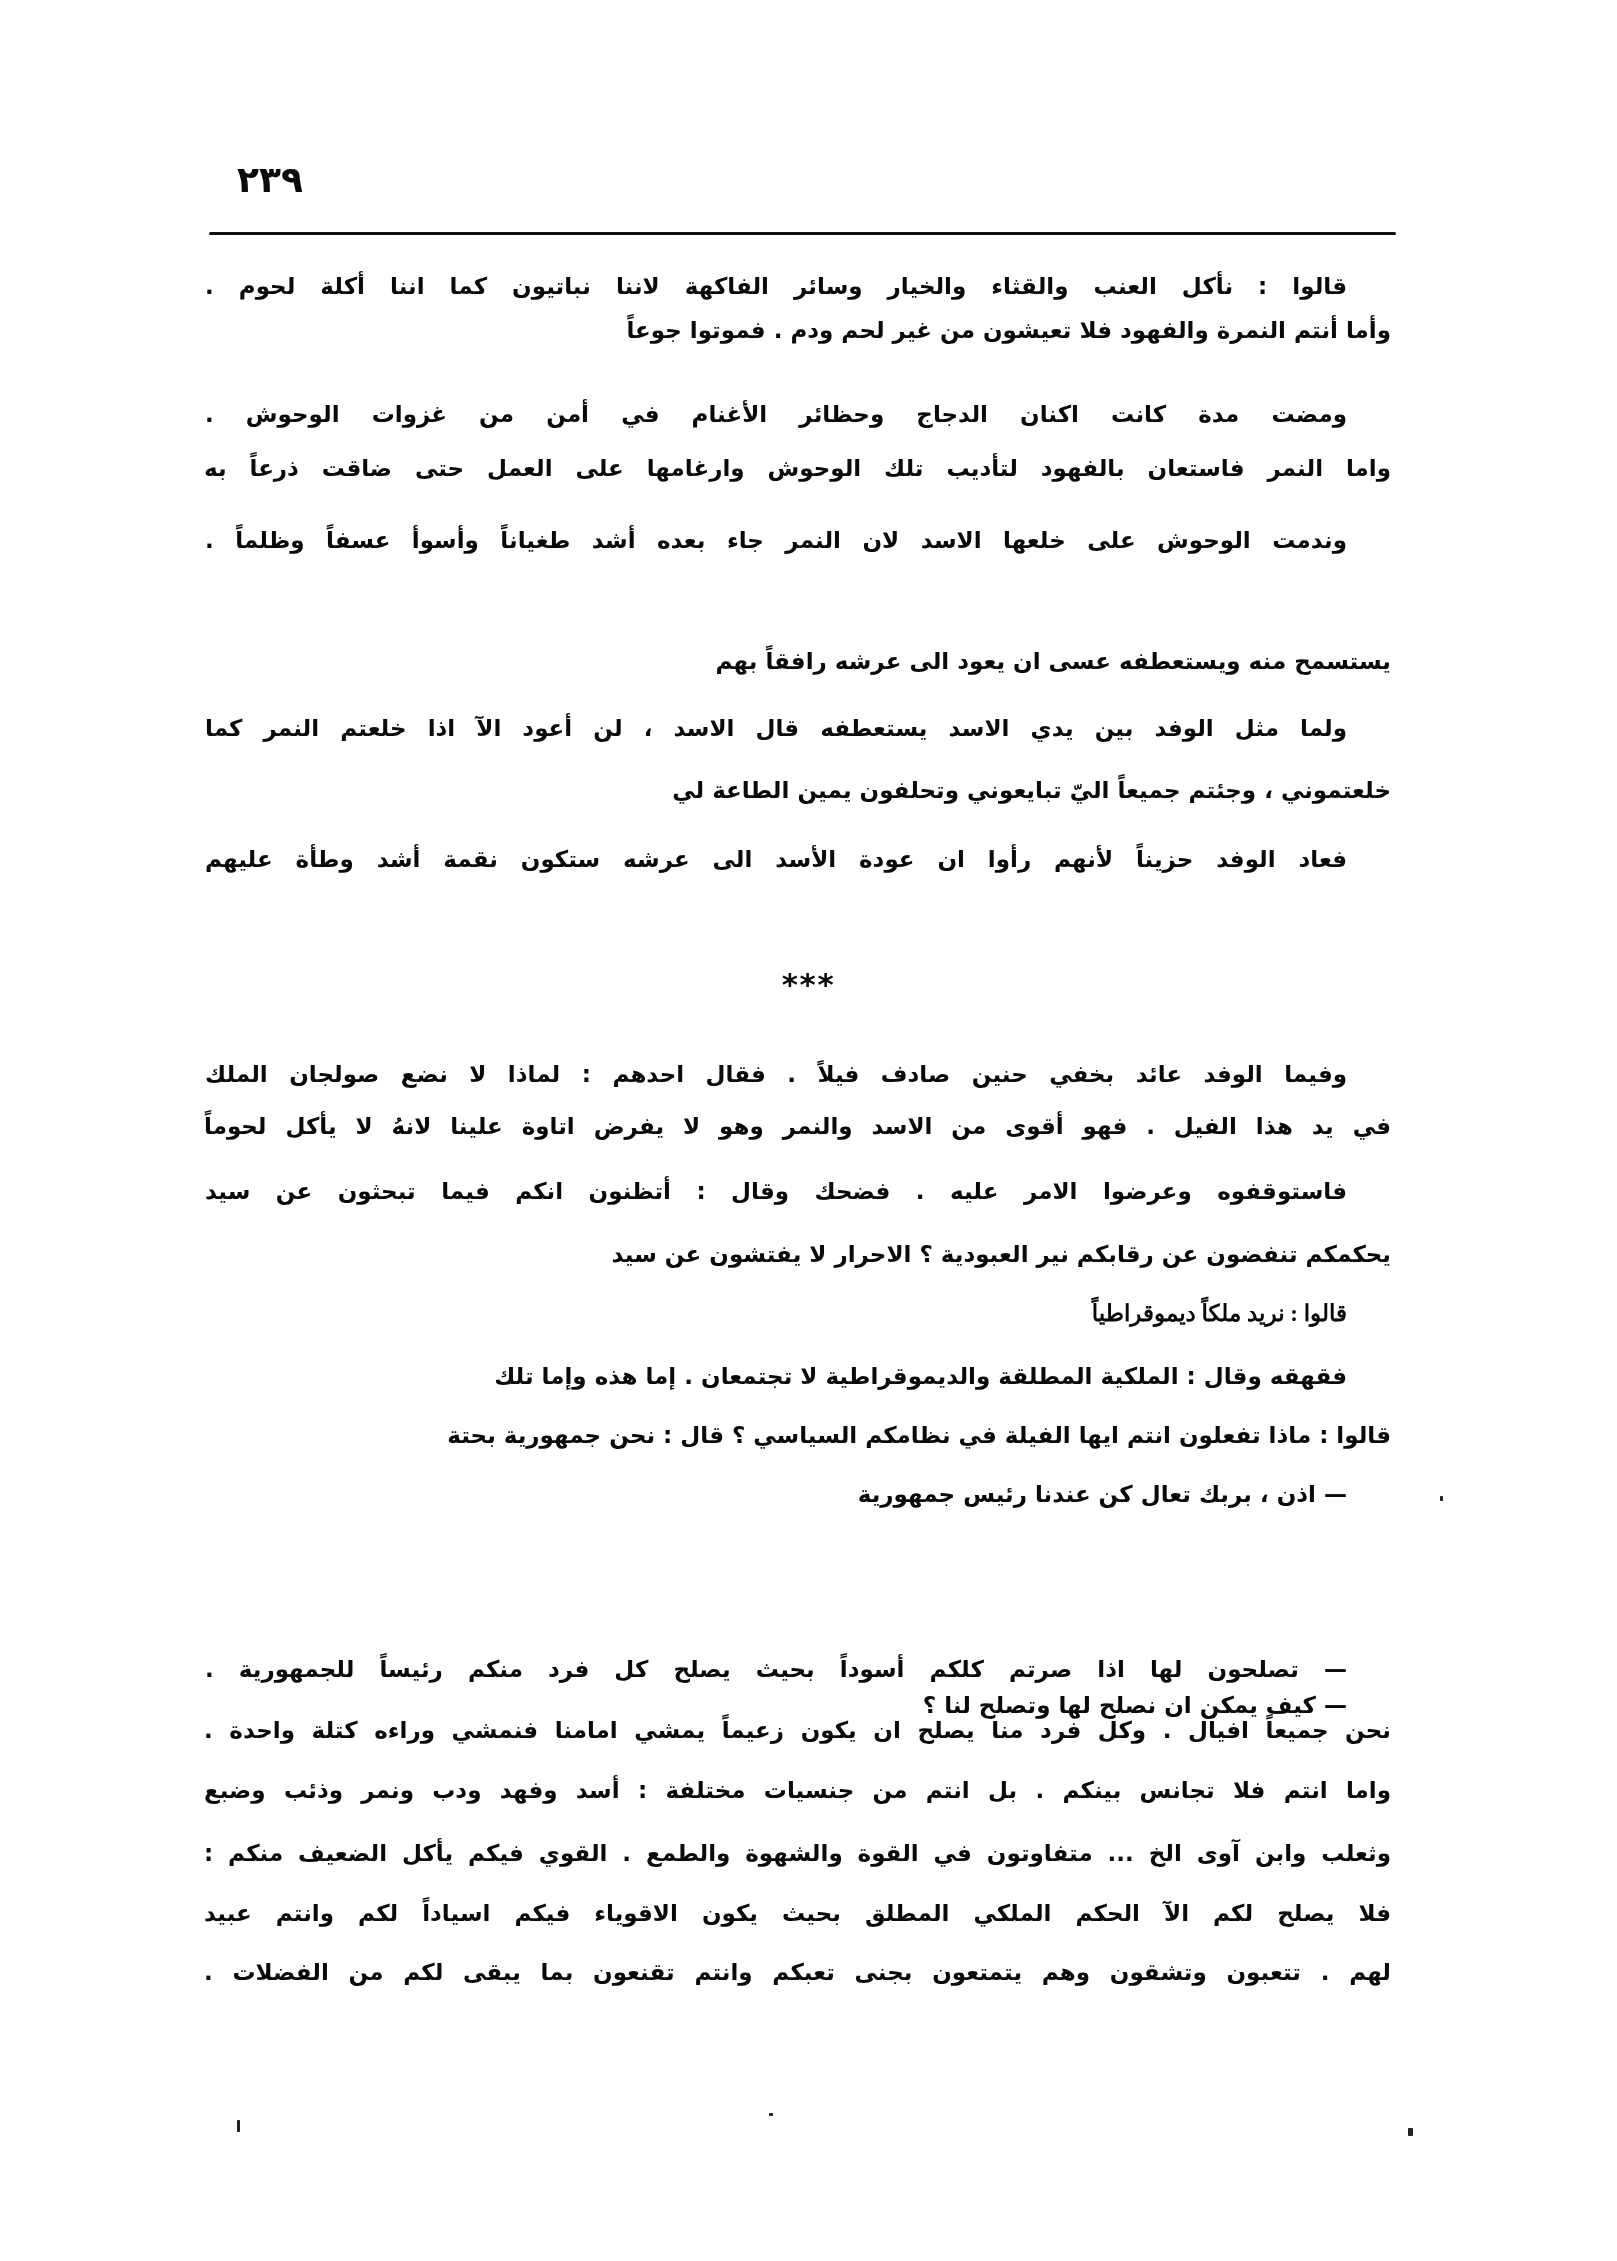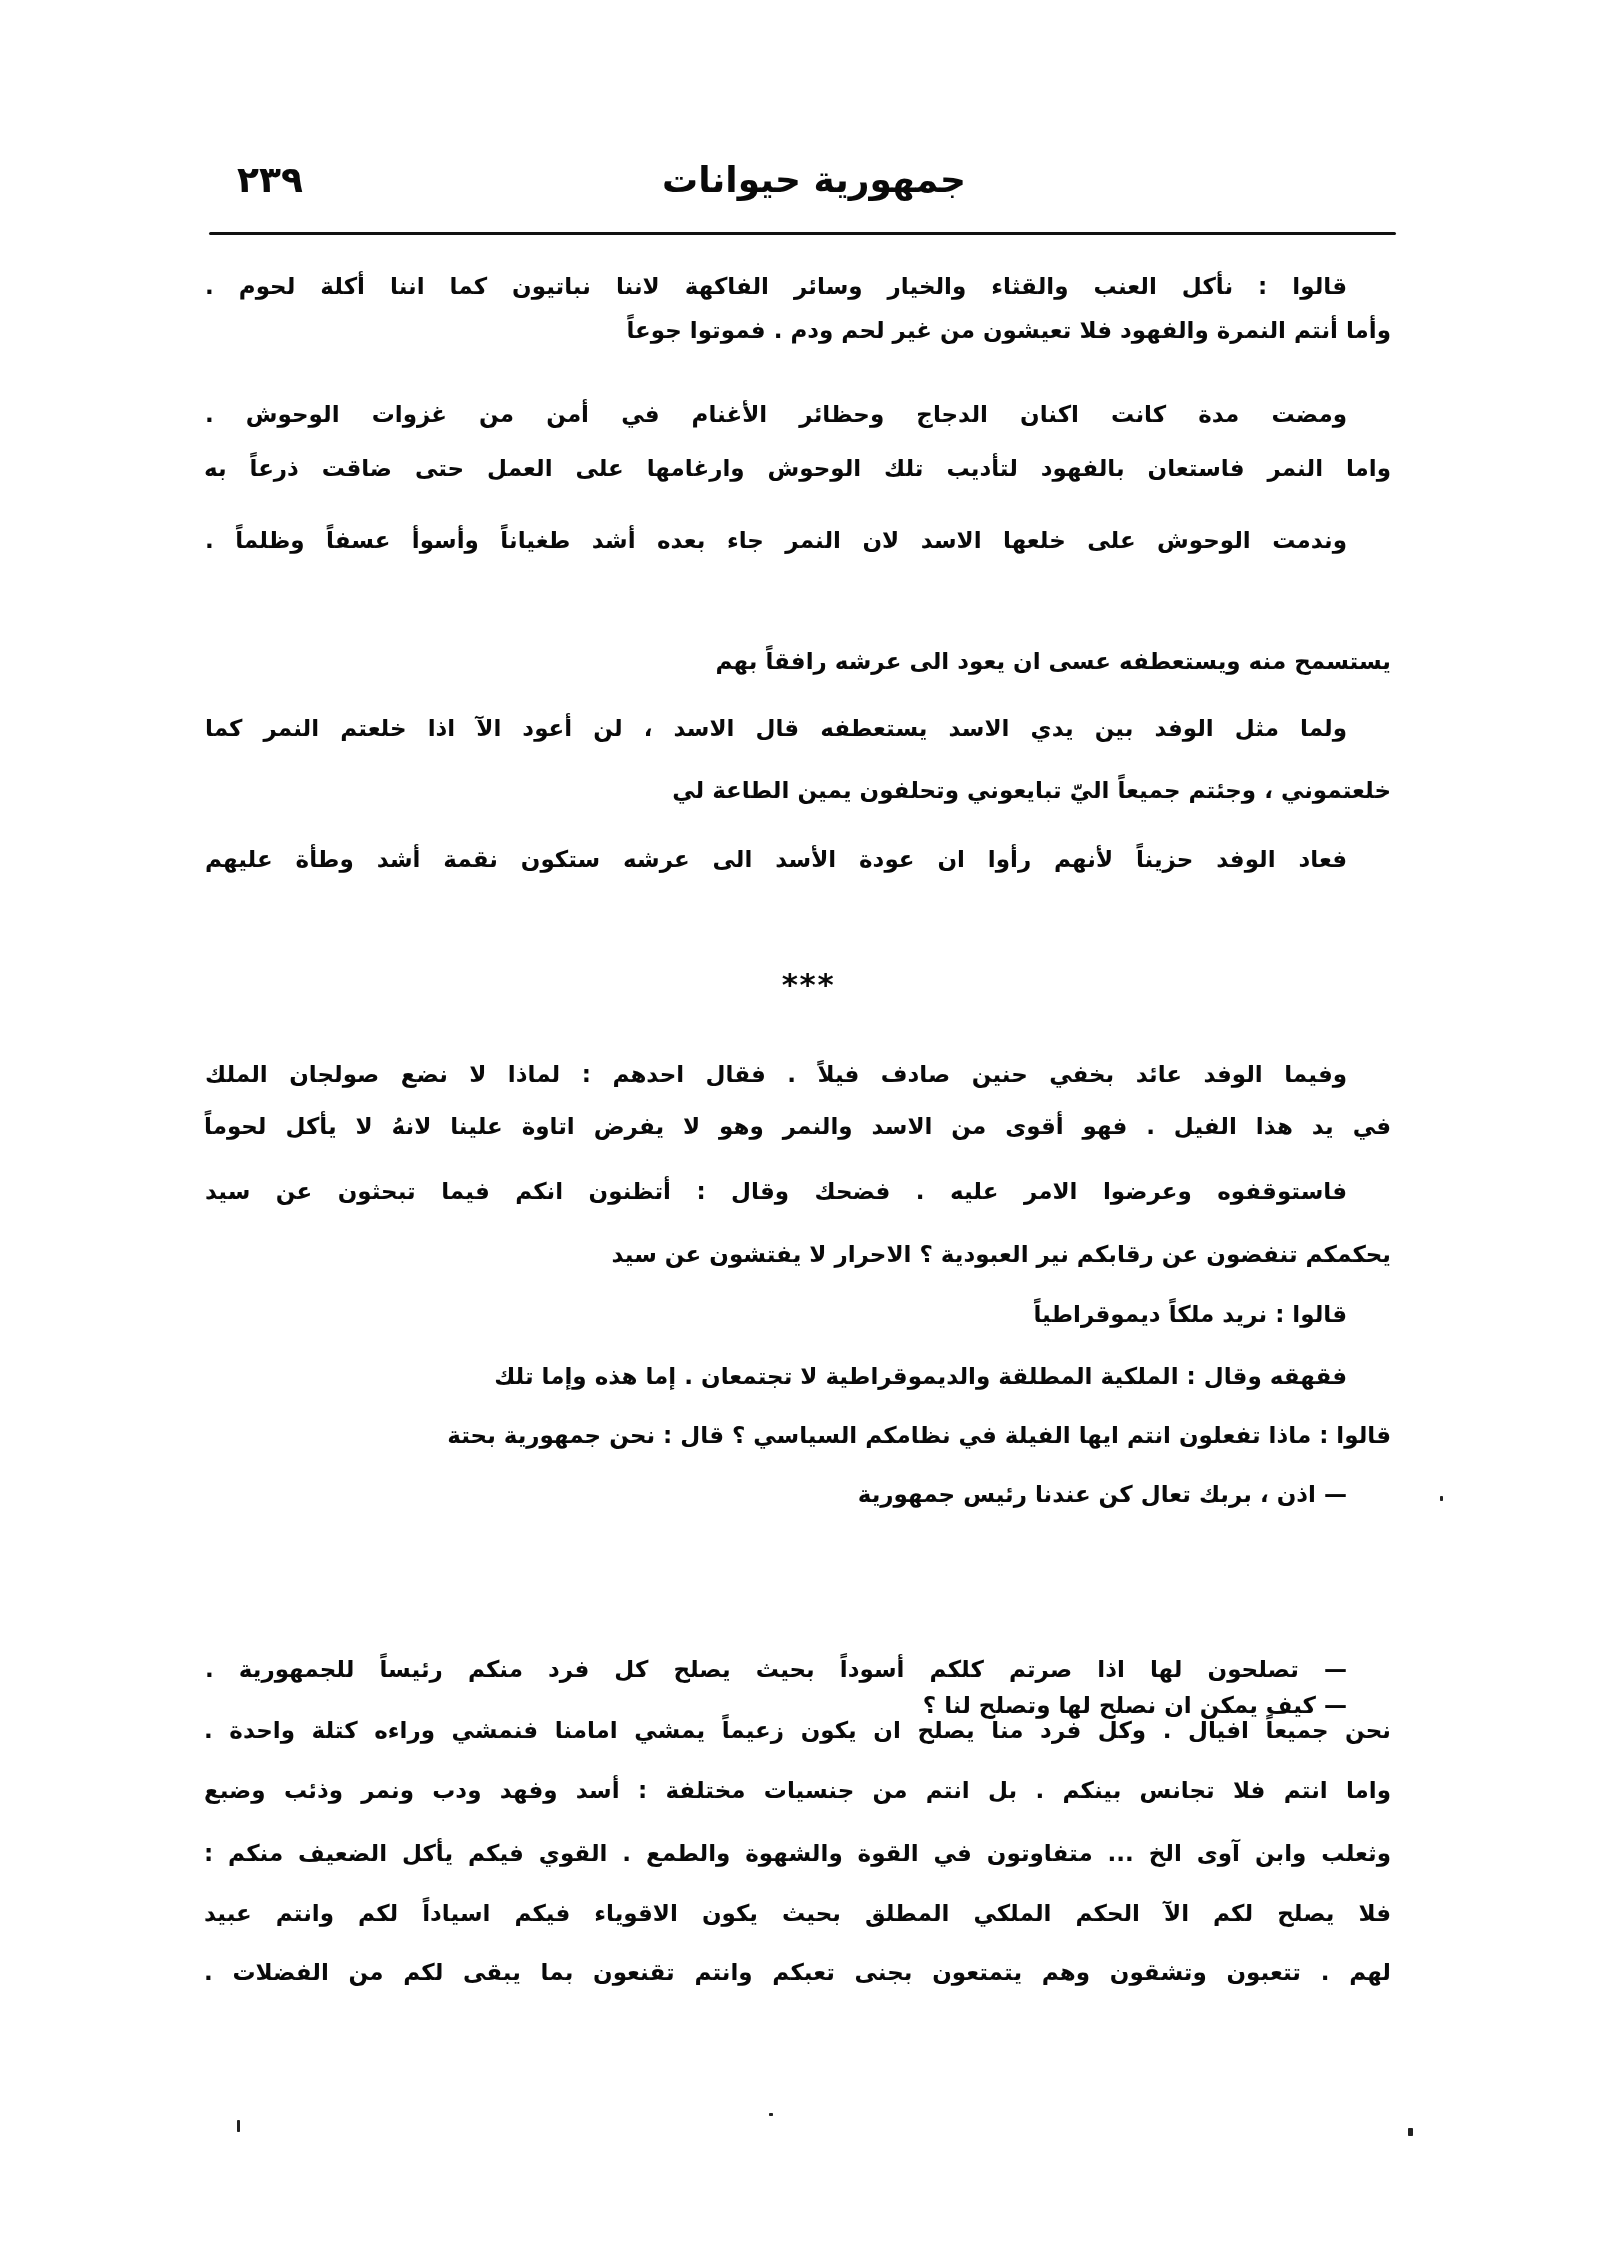--- a/index.html
+++ b/index.html
@@ -100,42 +100,41 @@
       background: #222;
       border-radius: 0.8px;
     }
   </style>
 </head>
 <body>
 
 <div class="page">
 
   <div class="header">
-    <span class="h-title">جمهورية حيوانات</span>
     <span class="h-page">٢٣٩</span>
   </div>
   <div class="rule"></div>
 
   <div class="line indent" style="top:260px;">قالوا : نأكل العنب والقثاء والخيار وسائر الفاكهة لاننا نباتيون كما اننا أكلة لحوم .</div>
   <div class="line short-full" style="top:304px;">وأما أنتم النمرة والفهود فلا تعيشون من غير لحم ودم . فموتوا جوعاً</div>
   <div class="line indent" style="top:388px;">ومضت مدة كانت اكنان الدجاج وحظائر الأغنام في أمن من غزوات الوحوش .</div>
   <div class="line full" style="top:442px;">واما النمر فاستعان بالفهود لتأديب تلك الوحوش وارغامها على العمل حتى ضاقت ذرعاً به</div>
   <div class="line indent" style="top:514px;">وندمت الوحوش على خلعها الاسد لان النمر جاء بعده أشد طغياناً وأسوأ عسفاً وظلماً .</div>
   <div class="line short-full" style="top:635px;">يستسمح منه ويستعطفه عسى ان يعود الى عرشه رافقاً بهم</div>
   <div class="line indent" style="top:702px;">ولما مثل الوفد بين يدي الاسد يستعطفه قال الاسد ، لن أعود الآ اذا خلعتم النمر كما</div>
   <div class="line short-full" style="top:764px;">خلعتموني ، وجئتم جميعاً اليّ تبايعوني وتحلفون يمين الطاعة لي</div>
   <div class="line indent" style="top:833px;">فعاد الوفد حزيناً لأنهم رأوا ان عودة الأسد الى عرشه ستكون نقمة أشد وطأة عليهم</div>
 
   <div class="stars">***</div>
 
   <div class="line indent" style="top:1048px;">وفيما الوفد عائد بخفي حنين صادف فيلاً . فقال احدهم : لماذا لا نضع صولجان الملك</div>
   <div class="line full" style="top:1100px;">في يد هذا الفيل . فهو أقوى من الاسد والنمر وهو لا يفرض اتاوة علينا لانهُ لا يأكل لحوماً</div>
   <div class="line indent" style="top:1165px;">فاستوقفوه وعرضوا الامر عليه . فضحك وقال : أتظنون انكم فيما تبحثون عن سيد</div>
   <div class="line short-full" style="top:1228px;">يحكمكم تنفضون عن رقابكم نير العبودية ؟ الاحرار لا يفتشون عن سيد</div>
-  <div class="line short-indent" style="top:1288px;">قالوا : نريد ملكاً ديموقراطياً</div>
+  <div class="line short-indent" style="top:1288px;font-family:Liberation Serif, serif;">قالوا : نريد ملكاً ديموقراطياً</div>
   <div class="line short-indent" style="top:1350px;">فقهقه وقال : الملكية المطلقة والديموقراطية لا تجتمعان . إما هذه وإما تلك</div>
   <div class="line short-full" style="top:1409px;">قالوا : ماذا تفعلون انتم ايها الفيلة في نظامكم السياسي ؟ قال : نحن جمهورية بحتة</div>
   <div class="line short-indent" style="top:1468px;">— اذن ، بربك تعال كن عندنا رئيس جمهورية</div>
   <div class="line short-indent" style="top:1679px;">— كيف يمكن ان نصلح لها وتصلح لنا ؟</div>
   <div class="line indent" style="top:1643px;">— تصلحون لها اذا صرتم كلكم أسوداً بحيث يصلح كل فرد منكم رئيساً للجمهورية .</div>
   <div class="line full" style="top:1704px;">نحن جميعاً افيال . وكل فرد منا يصلح ان يكون زعيماً يمشي امامنا فنمشي وراءه كتلة واحدة .</div>
   <div class="line full" style="top:1764px;">واما انتم فلا تجانس بينكم . بل انتم من جنسيات مختلفة : أسد وفهد ودب ونمر وذئب وضبع</div>
   <div class="line full" style="top:1827px;">وثعلب وابن آوى الخ ... متفاوتون في القوة والشهوة والطمع . القوي فيكم يأكل الضعيف منكم :</div>
   <div class="line full" style="top:1887px;">فلا يصلح لكم الآ الحكم الملكي المطلق بحيث يكون الاقوياء فيكم اسياداً لكم وانتم عبيد</div>
   <div class="line full" style="top:1946px;">لهم . تتعبون وتشقون وهم يتمتعون بجنى تعبكم وانتم تقنعون بما يبقى لكم من الفضلات .</div>

